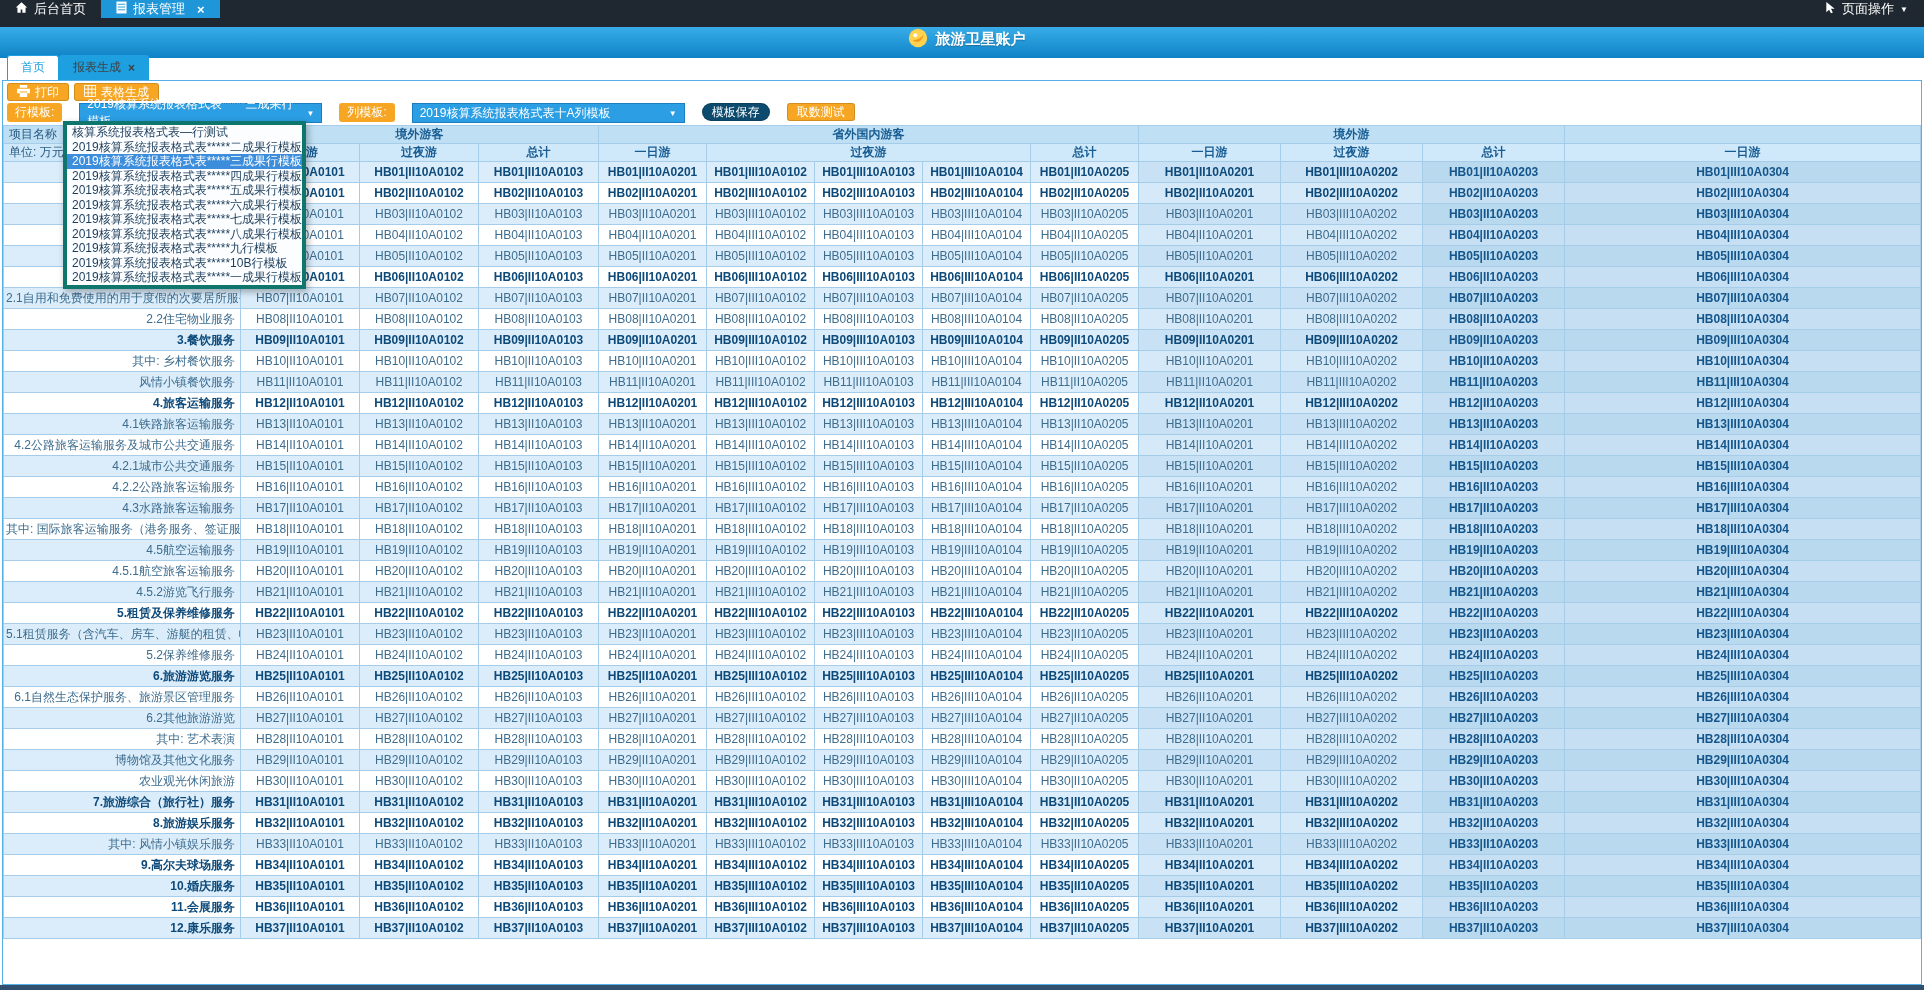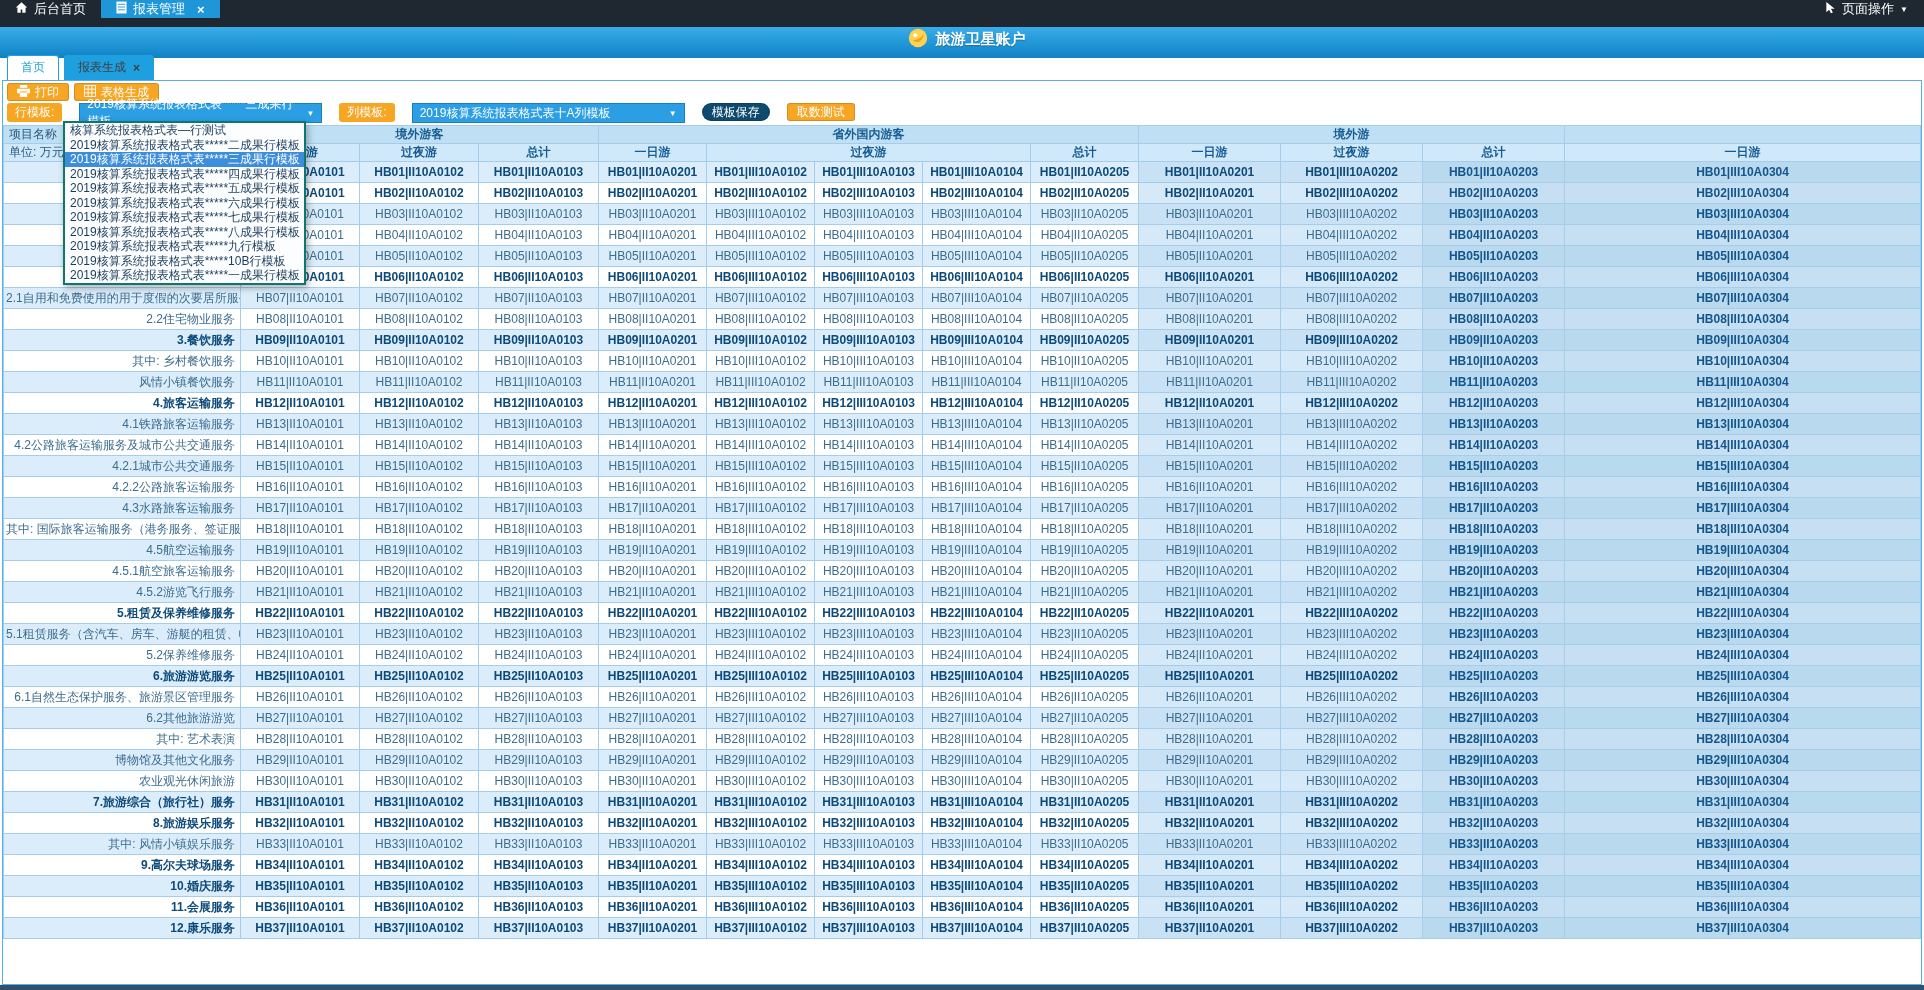--- a/index.html
+++ b/index.html
@@ -17,21 +17,21 @@
 
   
   .bar2 { position:absolute; top:27px; left:0; right:0; height:31px; background:linear-gradient(#38ade9,#0e82c5); display:flex; align-items:center; color:#fff;flex-direction:column; }
   .logo { display:flex; align-items:center; gap:7px; margin-left:8px; font-size:15px; font-weight:bold; text-shadow:0 1px 1px rgba(0,0,0,.25); }
   .bar2 .divider { width:1px; height:18px; background:rgba(255,255,255,.45); margin:0 16px; }
   .menu { display:flex; gap:28px; font-size:13px;margin-top:33px; }
   .menu span { cursor:default; display:flex; align-items:center; gap:5px; }
   .menu .caret { font-size:8px; }
 
   
-  .tabstrip { position:absolute; top:58px; left:0; right:0; height:22px; display:flex; gap:5px; padding-left:7px; align-items:flex-end; background:#fff; }
+  .tabstrip { position:absolute; top:58px; left:0; right:0; height:22px; display:flex; padding-left:7px; align-items:flex-end; background:#fff; }
   .ptab { font-size:12px; padding:3px 13px 4px; border:1px solid #1e9fe0; border-bottom:none; border-radius:3px 3px 0 0; color:#1e9fe0; background:#fff; display:flex; gap:7px; align-items:center; }
   .ptab.active { background:#1e9fe0; color:#404040; }
   .ptab .x { font-weight:bold; }
 
   
   .panel { position:absolute; top:80px; left:2px; right:2px; bottom:5px; border:1px solid #54b0e6; background:#fff; overflow:hidden; }
   .toolbar { padding:2px 4px 1px; display:flex; gap:5px; }
   .btn { font-size:12px; color:#fff; border-radius:3px; padding:2px 9px; display:inline-flex; gap:5px; align-items:center; height:18px; border:1px solid rgba(0,0,0,.15); cursor:default; }
   .btn-orange { background:#f6a623; }
   .btn-blue { background:#0c4a6e;border-radius:9px; }
@@ -52,21 +52,21 @@
   tr.stripe td { background:#dbedfb; }
   tr.plain td { background:#ffffff; }
   tr.plain td.tint1 { background:#d6e9f8; }
   tr.stripe td.tint1 { background:#c9e1f4; }
   tr.plain td.tint2 { background:#c6dff3; font-weight:bold; color:#14568c; }
   tr.stripe td.tint2 { background:#b9d9ef; font-weight:bold; color:#14568c; }
   tr.boldrow td { font-weight:bold; color:#0d4a7a; }
   td.rowlabel { text-align:right; padding-right:5px; }
 
   
-  .dropdown { position:absolute; left:63px; top:121px; width:243px; background:#fbfdff; border:2px solid #0f766e; box-shadow:2px 3px 7px rgba(0,0,0,.3); z-index:50; }
+  .dropdown { position:absolute; left:63px; top:121px; width:243px; background:#fbfdff; border:4px solid #0f766e; box-shadow:2px 3px 7px rgba(0,0,0,.3); z-index:50; }
   .dd-item { font-size:12px; height:14.5px; line-height:14.5px; padding:0 5px; color:#1c3d5a; white-space:nowrap; overflow:hidden; cursor:default; }
   .dd-item.selected { background:#3c8ddc; color:#fff; }
 
   
   .bottombar { position:absolute; left:0; right:0; bottom:0; height:5px; background:#31506e; z-index:60; }
 </style>
 </head>
 <body>
 
 <div class="screen">

